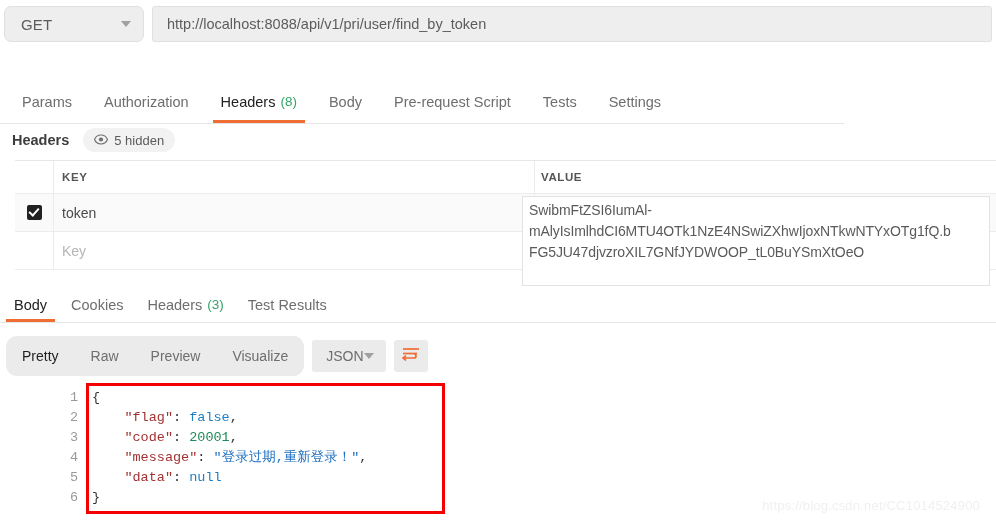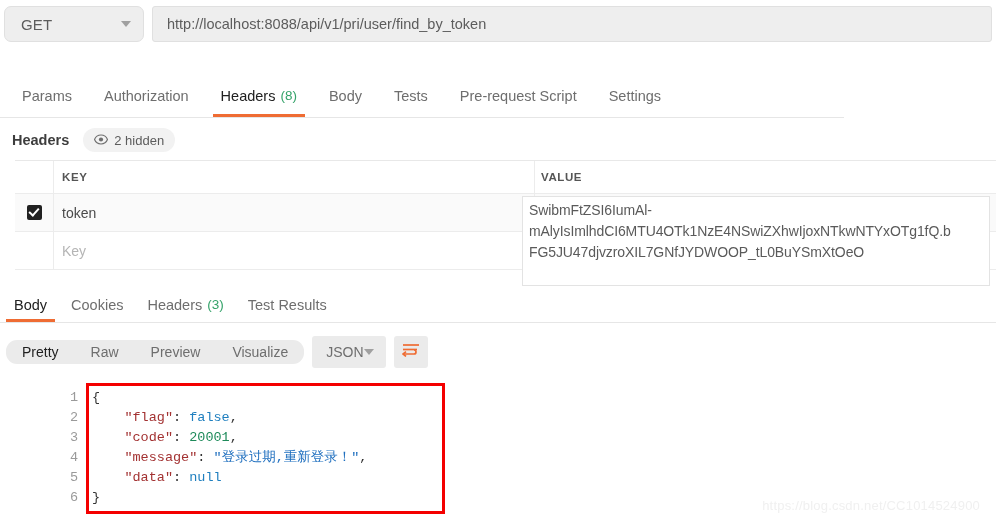--- a/index.html
+++ b/index.html
@@ -67,21 +67,21 @@
     font-size: 14.5px;
     color: #5c5c5c;
     overflow: hidden;
     white-space: nowrap;
     cursor: text;
   }
 
   
   .req-tabs {
     position: absolute;
-    left: 0; top: 74px;
+    left: 0; top: 80px;
     width: 844px; height: 44px;
     display: flex;
     align-items: flex-start;
     border-bottom: 1px solid #e6e6e6;
     padding-left: 6px;
   }
   .tab {
     position: relative;
     height: 43px;
     display: flex;
@@ -248,21 +248,21 @@
 
   
   .resp-toolbar {
     position: absolute;
     left: 6px; top: 336px;
     display: flex;
     align-items: center;
     gap: 8px;
   }
   .seg-group {
-    height: 24px;
+    height: 40px;
     background: #ebebeb;
     border-radius: 11px;
     display: flex;
     align-items: stretch;
     padding: 0;
   }
   .seg {
     display: flex;
     align-items: center;
     padding: 0 16px;
@@ -366,40 +366,40 @@
       <span>Authorization</span>
     </div>
     <div class="tab active">
       <span>Headers</span>
       <span class="count">(8)</span>
     </div>
     <div class="tab">
       <span>Body</span>
     </div>
     <div class="tab">
+      <span>Pre-request Script</span>
+    </div>
+    <div class="tab">
       <span>Tests</span>
-    </div>
-    <div class="tab">
-      <span>Pre-request Script</span>
     </div>
     <div class="tab">
       <span>Settings</span>
     </div>
   </div>
 
   <div class="headers-bar">
     <span class="headers-title">Headers</span>
     <div class="hidden-pill">
       <span class="eye">
         <svg width="14" height="11" viewBox="0 0 14 11">
           <path d="M7 1C3.6 1 1.2 3.6 0.5 5.5 1.2 7.4 3.6 10 7 10s5.8-2.6 6.5-4.5C12.8 3.6 10.4 1 7 1z" fill="none" stroke="#6e6e6e" stroke-width="1.2"></path>
           <circle cx="7" cy="5.5" r="2.1" fill="#6e6e6e"></circle>
         </svg>
       </span>
-      <span class="pill-label">2 hidden</span>
+      <span class="pill-label">5 hidden</span>
     </div>
   </div>
 
   <div class="hdr-table">
 
     <div class="hdr-row head">
       <div class="c-check"></div>
       <div class="c-key">
         <span class="col-label">KEY</span>
       </div>

